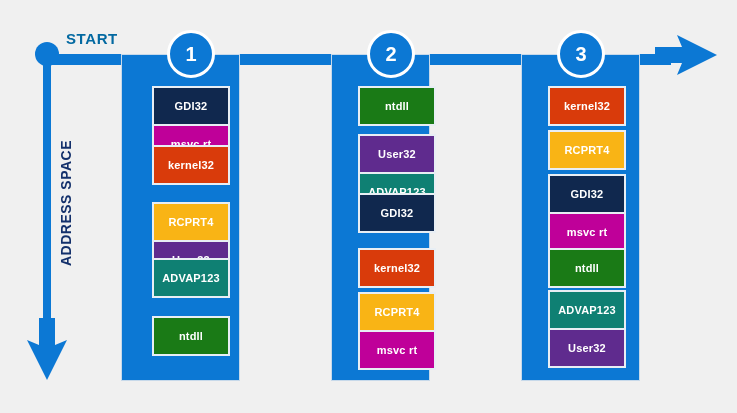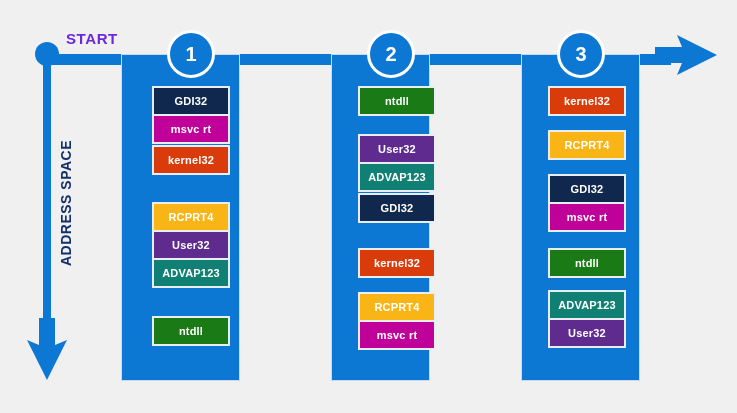--- a/index.html
+++ b/index.html
@@ -62,21 +62,21 @@
     width: 62px;
     height: 52px;
   }
   .start-label {
     position: absolute;
     left: 66px;
     top: 30px;
     font-size: 15px;
     font-weight: bold;
     letter-spacing: 0.6px;
-    color: #6d28d9;
+    color: #0369a1;
   }
 
   
   .top-bar {
     position: absolute;
     left: 51px;
     top: 54px;
     width: 620px;
     height: 11px;
     background: #0c78d4;
@@ -118,21 +118,21 @@
 
   
   .mod-group {
     position: absolute;
     box-sizing: border-box;
   }
   .mod {
     position: relative;
     box-sizing: border-box;
     border: 2px solid #e8eef4;
-    height: 30px;
+    height: 40px;
     display: flex;
     align-items: center;
     justify-content: center;
     color: #ffffff;
     font-size: 11px;
     font-weight: bold;
     letter-spacing: 0.2px;
     white-space: nowrap;
     text-align: center;
   }

